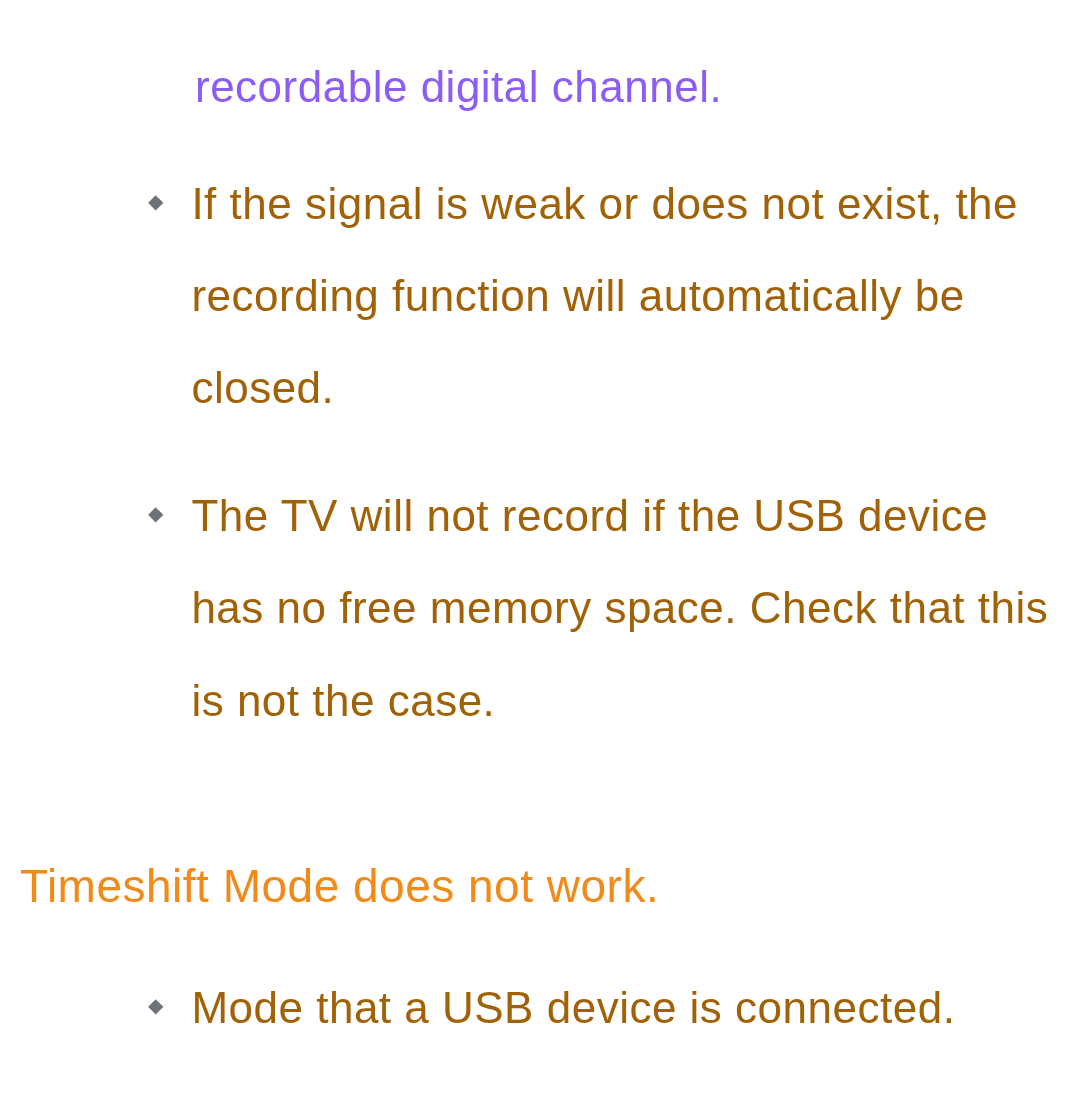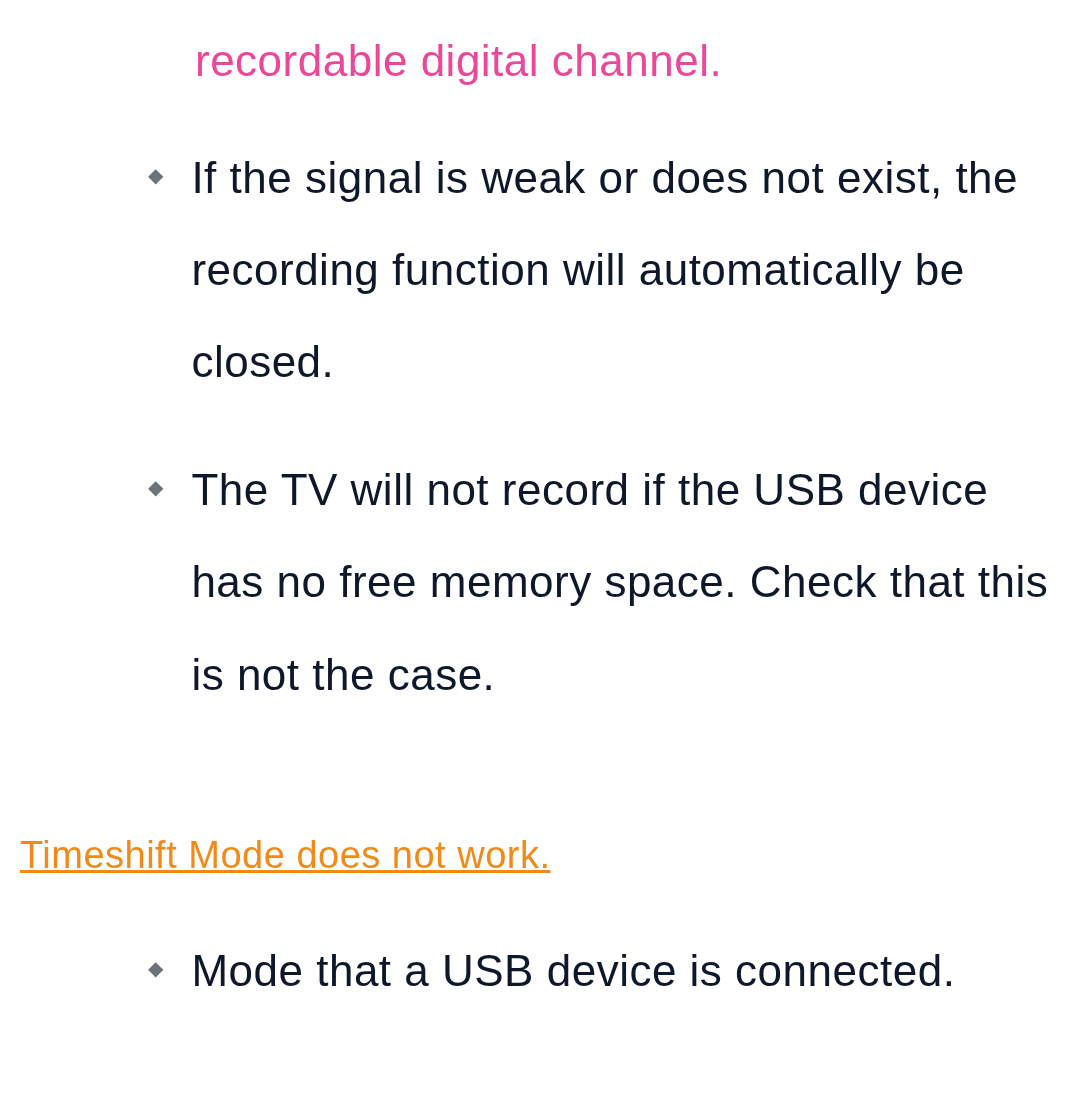--- a/index.html
+++ b/index.html
@@ -12,56 +12,56 @@
       height: 1104px;
       background: #ffffff;
       font-family: Arial, Helvetica, sans-serif;
       padding: 30px 20px 20px 20px;
       overflow: hidden;
     }
     .content {
       padding-left: 0;
     }
     .fragment-line {
-      color: #ec4899;
+      color: #8b5cf6;
       font-size: 44px;
       line-height: 1.4;
       margin-left: 175px;
       margin-bottom: 55px;
       letter-spacing: 0.5px;
+      margin-top: 26px;
     }
     .bullet-item {
       display: flex;
       margin-left: 128px;
       margin-bottom: 50px;
     }
     .bullet-marker {
       color: #6d7278;
       font-size: 20px;
       line-height: 1;
       margin-top: 18px;
       margin-right: 28px;
       flex-shrink: 0;
     }
     .bullet-text {
-      color: #0f172a;
+      color: #a16207;
       font-size: 44px;
       line-height: 2.1;
       letter-spacing: 0.5px;
       margin-top: -15px;
     }
     .section-heading {
       color: #f28a1a;
-      font-size: 38px;
+      font-size: 46px;
       line-height: 1.3;
       margin-top: 110px;
       margin-bottom: 60px;
       margin-left: 0;
       letter-spacing: 0.5px;
-      text-decoration: underline;
     }
   </style>
 </head>
 <body>
 
 <div class="content">
   <div class="fragment-line">recordable digital channel.</div>
 
   <div class="bullet-item">
     <span class="bullet-marker">◆</span>

